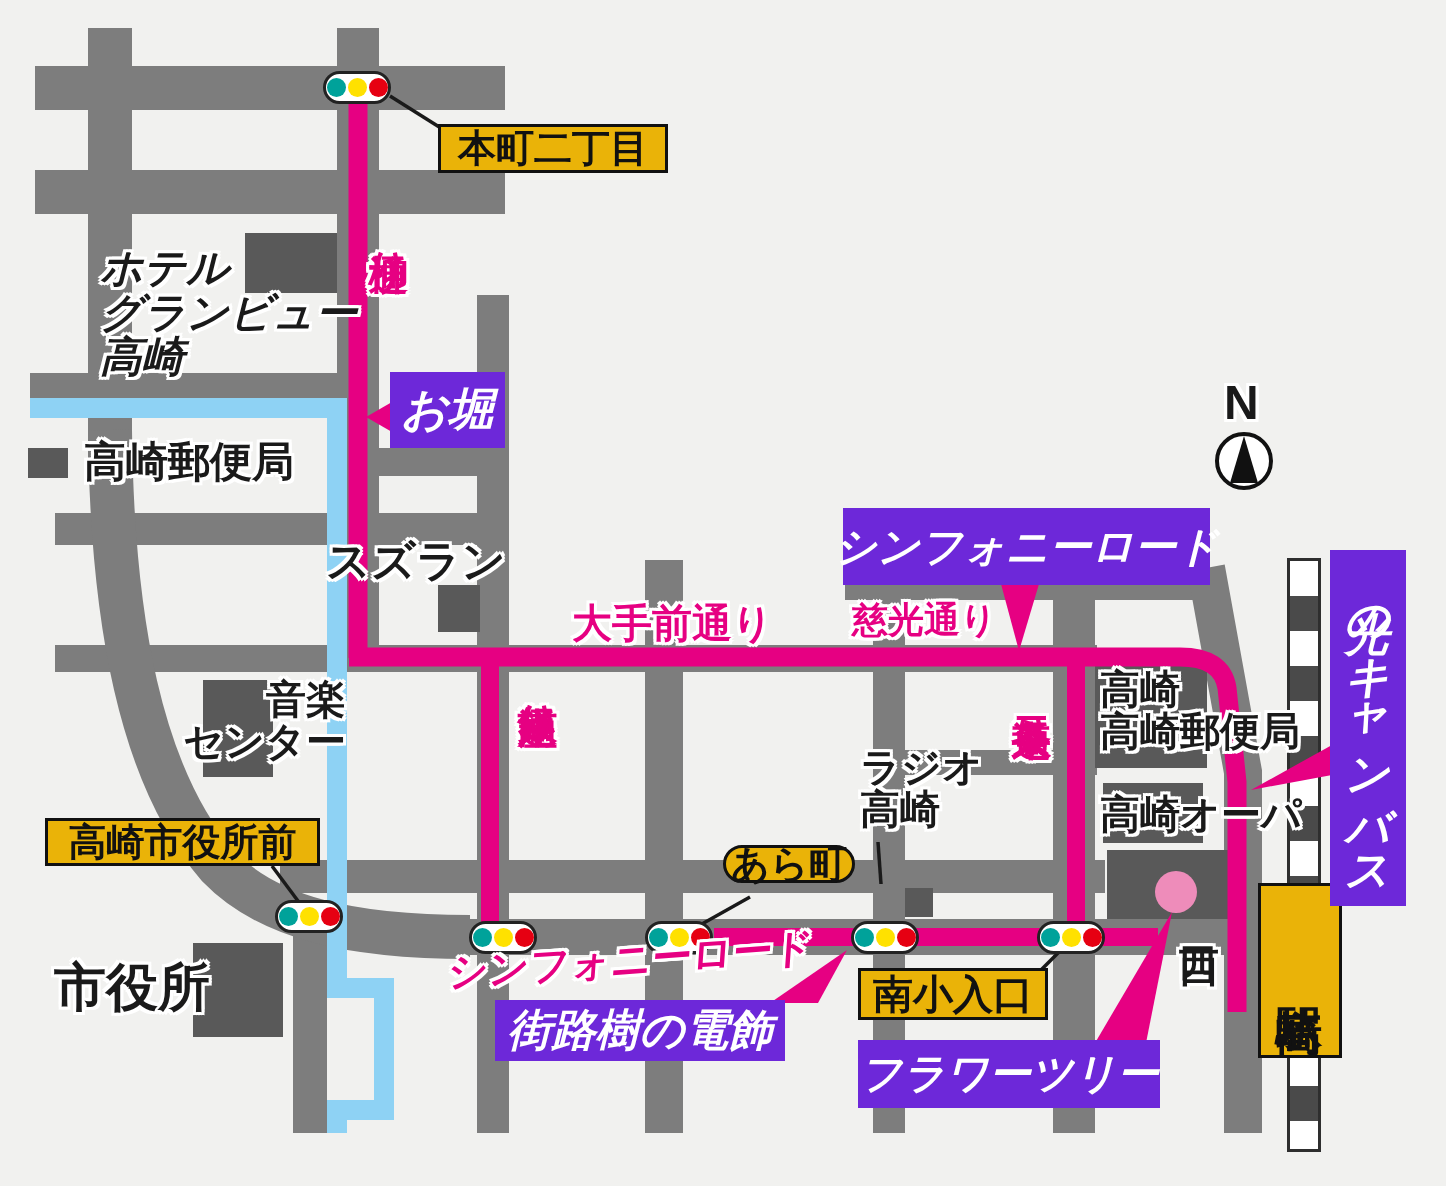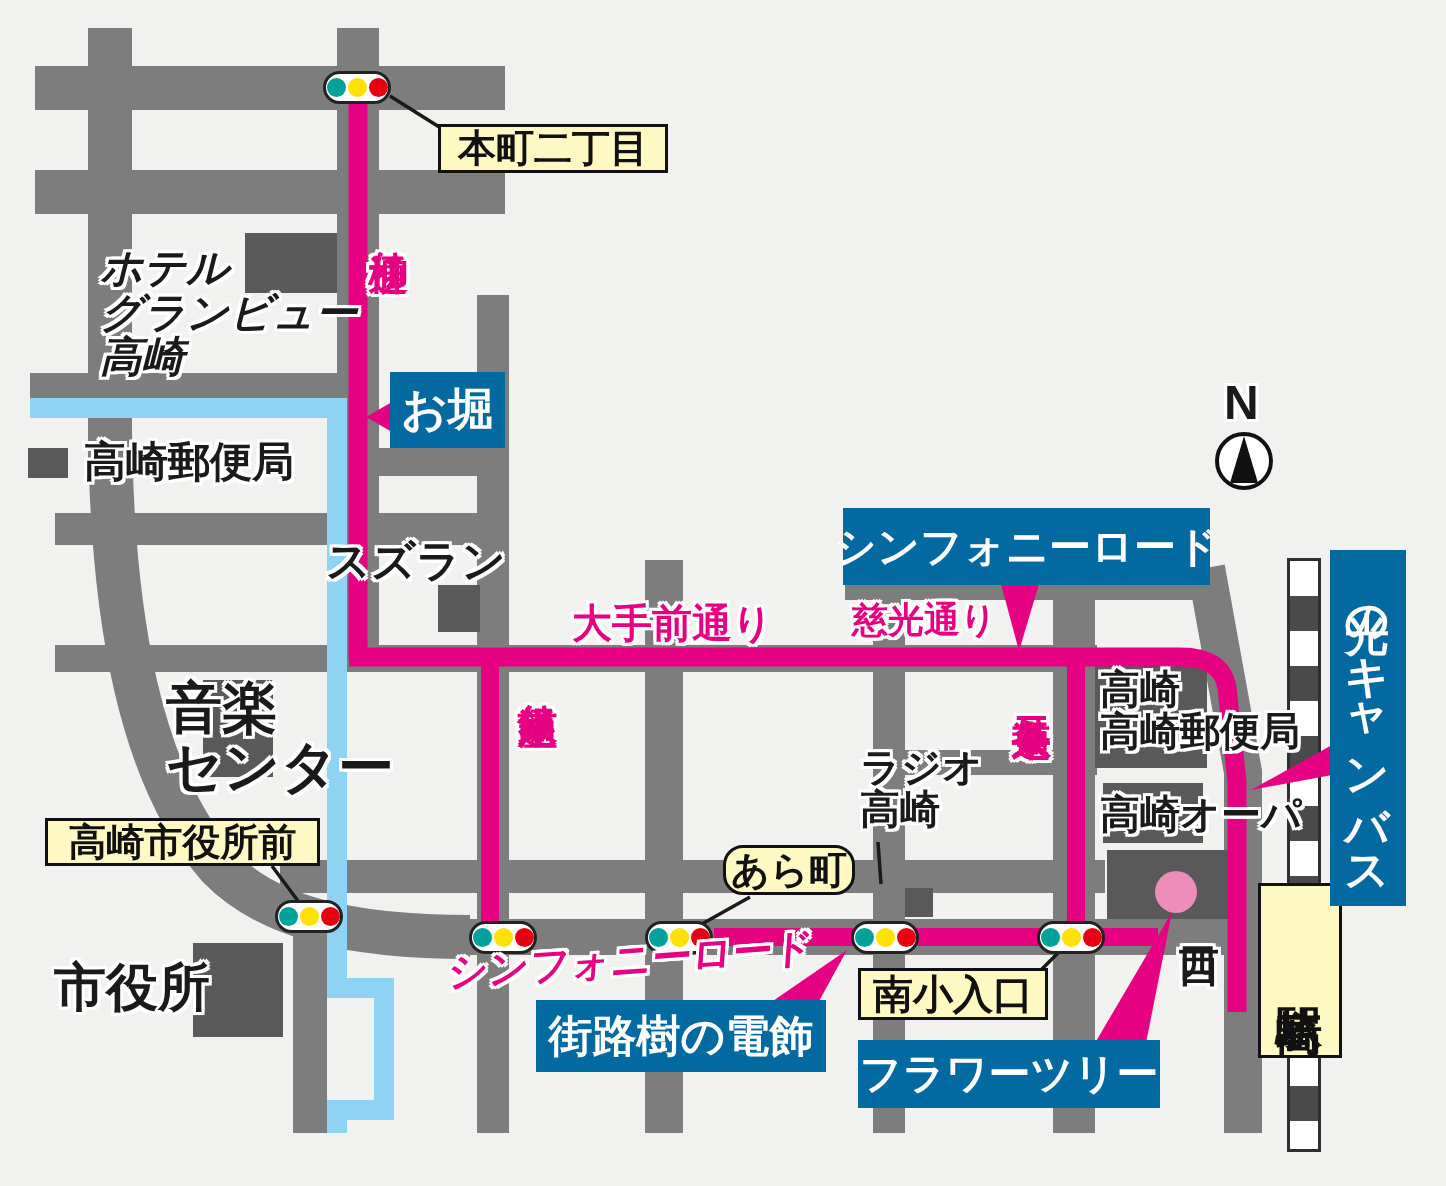--- a/index.html
+++ b/index.html
@@ -15,26 +15,26 @@
     text-shadow:-3px -3px 0 #fff,3px -3px 0 #fff,-3px 3px 0 #fff,3px 3px 0 #fff,
                  0 -3px 0 #fff,0 3px 0 #fff,-3px 0 0 #fff,3px 0 0 #fff;
   }
   .street{
     position:absolute;color:#e60082;font-weight:bold;line-height:1.05;white-space:nowrap;
     text-shadow:-3px -3px 0 #fff,3px -3px 0 #fff,-3px 3px 0 #fff,3px 3px 0 #fff,
                  0 -3px 0 #fff,0 3px 0 #fff,-3px 0 0 #fff,3px 0 0 #fff;
   }
   .vert{writing-mode:vertical-rl;text-orientation:upright;}
   .signbox{
-    position:absolute;background:#fef9c3;border:3px solid #111;color:#111;font-weight:bold;
+    position:absolute;background:#eab308;border:3px solid #111;color:#111;font-weight:bold;
     display:flex;align-items:center;justify-content:center;white-space:nowrap;box-sizing:border-box;
   }
   .badge{
-    position:absolute;background:#0369a1;color:#fff;font-weight:bold;
-    display:flex;align-items:center;justify-content:center;white-space:nowrap;box-sizing:border-box;
+    position:absolute;background:#6d28d9;color:#fff;font-weight:bold;
+    display:flex;align-items:center;justify-content:center;white-space:nowrap;box-sizing:border-box;font-style:italic;
   }
   .tl{
     position:absolute;width:68px;height:33px;background:#fff;border:3px solid #222;border-radius:18px;
     display:flex;align-items:center;justify-content:center;gap:2px;box-sizing:border-box;
   }
   .tl i{display:block;width:19px;height:19px;border-radius:50%;}
   .tl .g{background:#00a29a;}
   .tl .y{background:#ffe100;}
   .tl .r{background:#e60012;}
   .rail{
@@ -152,41 +152,41 @@
   <div class="street vert" style="left:1011px;top:688px;font-size:40px;">東二条通り</div>
   <div class="street" style="left:448px;top:951px;font-size:40px;transform:rotate(-4deg) skewX(-8deg);transform-origin:left center;">シンフォニーロード</div>
 
   <div class="lbl" style="left:100px;top:246px;font-size:42px;font-style:italic;">
     <div>ホテル</div>
     <div>グランビュー</div>
     <div>高崎</div>
   </div>
   <div class="lbl" style="left:84px;top:440px;font-size:42px;">高崎郵便局</div>
   <div class="lbl" style="left:326px;top:538px;font-size:44px;">スズラン</div>
-  <div class="lbl" style="left:166px;top:678px;font-size:56px;text-align:left;width:180px;">
+  <div class="lbl" style="left:166px;top:678px;font-size:40px;text-align:right;width:180px;">
     <div>音楽</div>
     <div>センター</div>
   </div>
   <div class="lbl" style="left:54px;top:960px;font-size:52px;">市役所</div>
   <div class="lbl" style="left:860px;top:746px;font-size:40px;">
     <div>ラジオ</div>
     <div>高崎</div>
   </div>
   <div class="lbl" style="left:1100px;top:668px;font-size:40px;">
     <div>高崎</div>
     <div>高崎郵便局</div>
   </div>
   <div class="lbl" style="left:1100px;top:793px;font-size:40px;">高崎オーパ</div>
   <div class="lbl vert" style="left:1178px;top:918px;font-size:40px;">西口</div>
 
   <div class="signbox" style="left:438px;top:124px;width:230px;height:49px;font-size:38px;">本町二丁目</div>
-  <div class="signbox" style="left:723px;top:845px;width:132px;height:50px;font-size:38px;border-radius:20px;">あら町</div>
+  <div class="signbox" style="left:723px;top:845px;width:132px;height:38px;font-size:38px;border-radius:20px;">あら町</div>
   <div class="signbox" style="left:858px;top:968px;width:190px;height:52px;font-size:40px;">南小入口</div>
   <div class="signbox" style="left:45px;top:818px;width:275px;height:48px;font-size:38px;">高崎市役所前</div>
   <div class="signbox vert" style="left:1258px;top:883px;width:84px;height:175px;font-size:46px;">高崎駅</div>
 
   <div class="badge" style="left:390px;top:372px;width:115px;height:76px;font-size:46px;">お堀</div>
   <div class="badge" style="left:843px;top:508px;width:367px;height:77px;font-size:42px;">シンフォニーロード</div>
-  <div class="badge" style="left:536px;top:1000px;width:290px;height:72px;font-size:44px;">街路樹の電飾</div>
+  <div class="badge" style="left:495px;top:1000px;width:290px;height:61px;font-size:44px;">街路樹の電飾</div>
   <div class="badge" style="left:858px;top:1040px;width:302px;height:68px;font-size:42px;">フラワーツリー</div>
   <div class="badge vert" style="left:1330px;top:550px;width:76px;height:356px;font-size:44px;">光のキャンバス</div>
 
 </div>
 
 </body></html>

